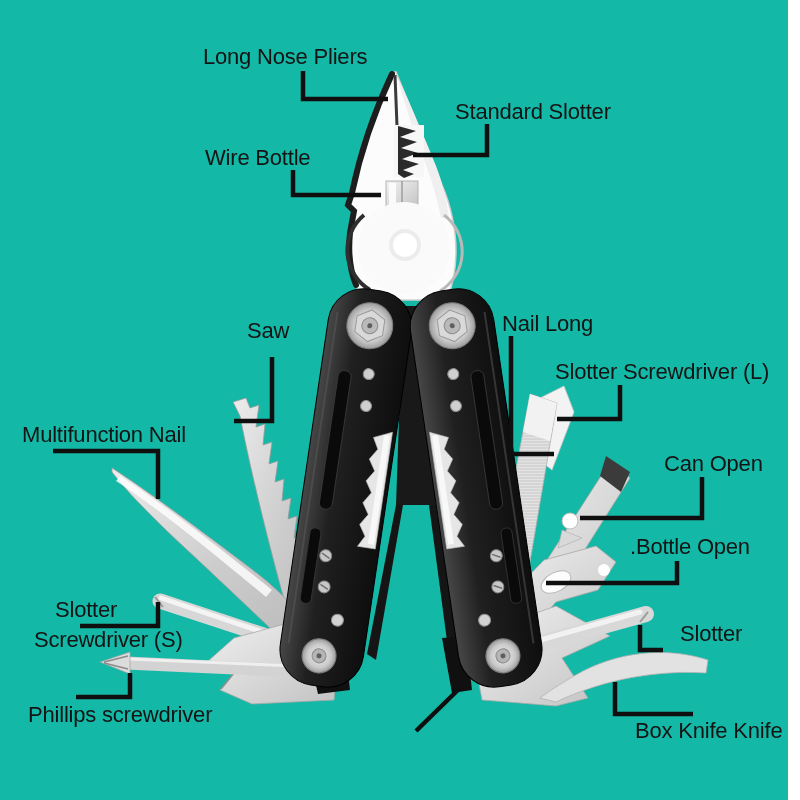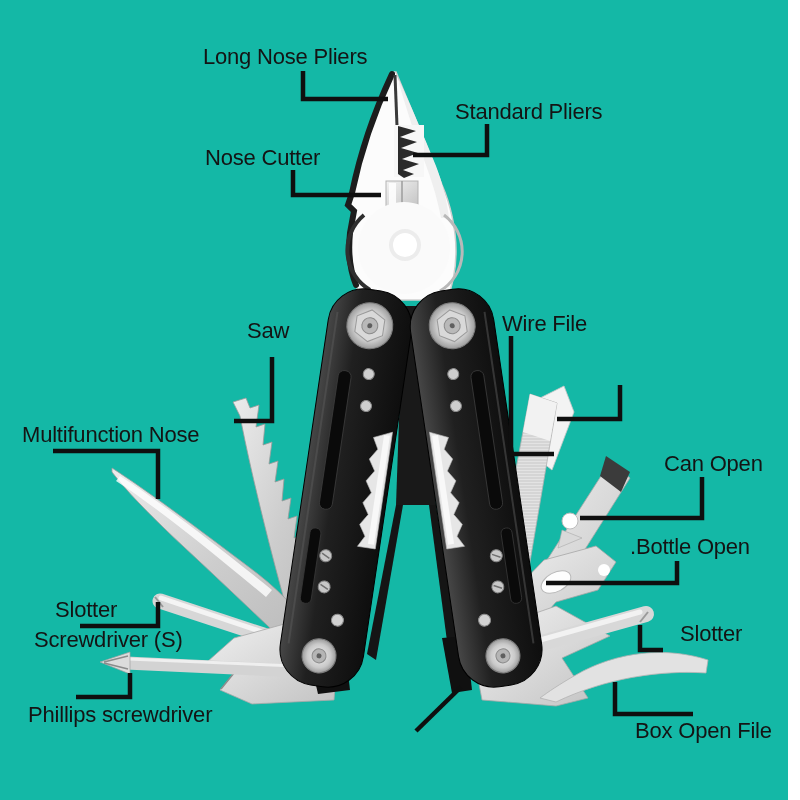--- a/index.html
+++ b/index.html
@@ -179,26 +179,27 @@
     <polyline points="677,561 677,583 546,583"></polyline>
     <polyline points="640,625 640,650 663,650"></polyline>
     <polyline points="615,682 615,714 693,714"></polyline>
     <line x1="416" y1="731" x2="461" y2="687"></line>
     <polyline points="158,602 158,626 80,626"></polyline>
     <polyline points="130,673 130,697 76,697"></polyline>
   </g>
 </svg>
 
 <div class="lbl" style="left:203px;top:44px">Long Nose Pliers</div>
-<div class="lbl" style="left:455px;top:99px">Standard Pliers</div>
-<div class="lbl" style="left:205px;top:145px">Nose Cutter</div>
+<div class="lbl" style="left:455px;top:99px">Standard Slotter</div>
+<div class="lbl" style="left:205px;top:145px">Wire Bottle</div>
 <div class="lbl" style="left:247px;top:318px">Saw</div>
-<div class="lbl" style="left:22px;top:422px">Multifunction Nose</div>
-<div class="lbl" style="left:502px;top:311px">Wire File</div>
+<div class="lbl" style="left:22px;top:422px">Multifunction Nail</div>
+<div class="lbl" style="left:502px;top:311px">Nail Long</div>
+<div class="lbl" style="left:555px;top:359px">Slotter Screwdriver (L)</div>
 <div class="lbl" style="left:630px;top:534px">.Bottle Open</div>
 <div class="lbl" style="left:664px;top:451px">Can Open</div>
 <div class="lbl" style="left:680px;top:621px">Slotter</div>
-<div class="lbl" style="left:635px;top:718px">Box Open File</div>
+<div class="lbl" style="left:635px;top:718px">Box Knife Knife</div>
 <div class="lbl" style="left:55px;top:597px">Slotter</div>
 <div class="lbl" style="left:34px;top:627px">Screwdriver (S)</div>
 <div class="lbl" style="left:28px;top:702px">Phillips screwdriver</div>
 
 </div>
 
 </body></html>

